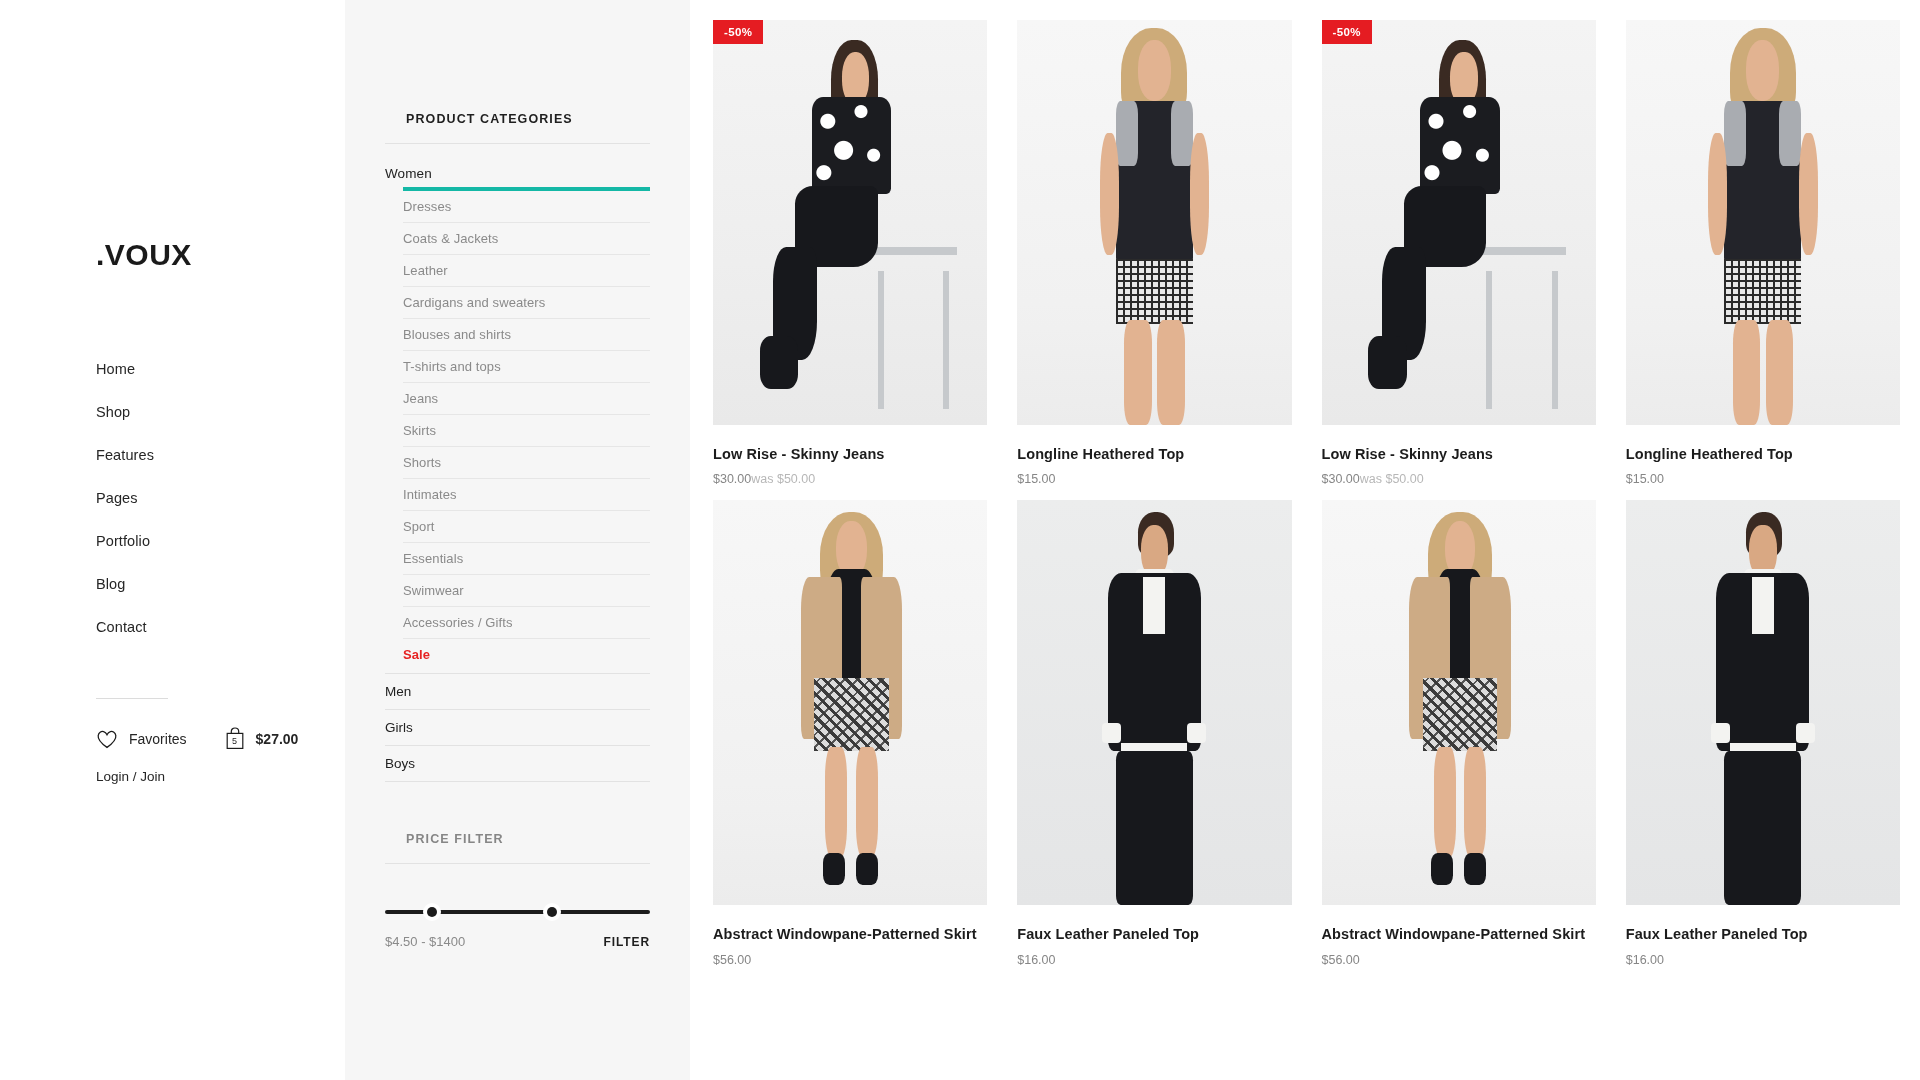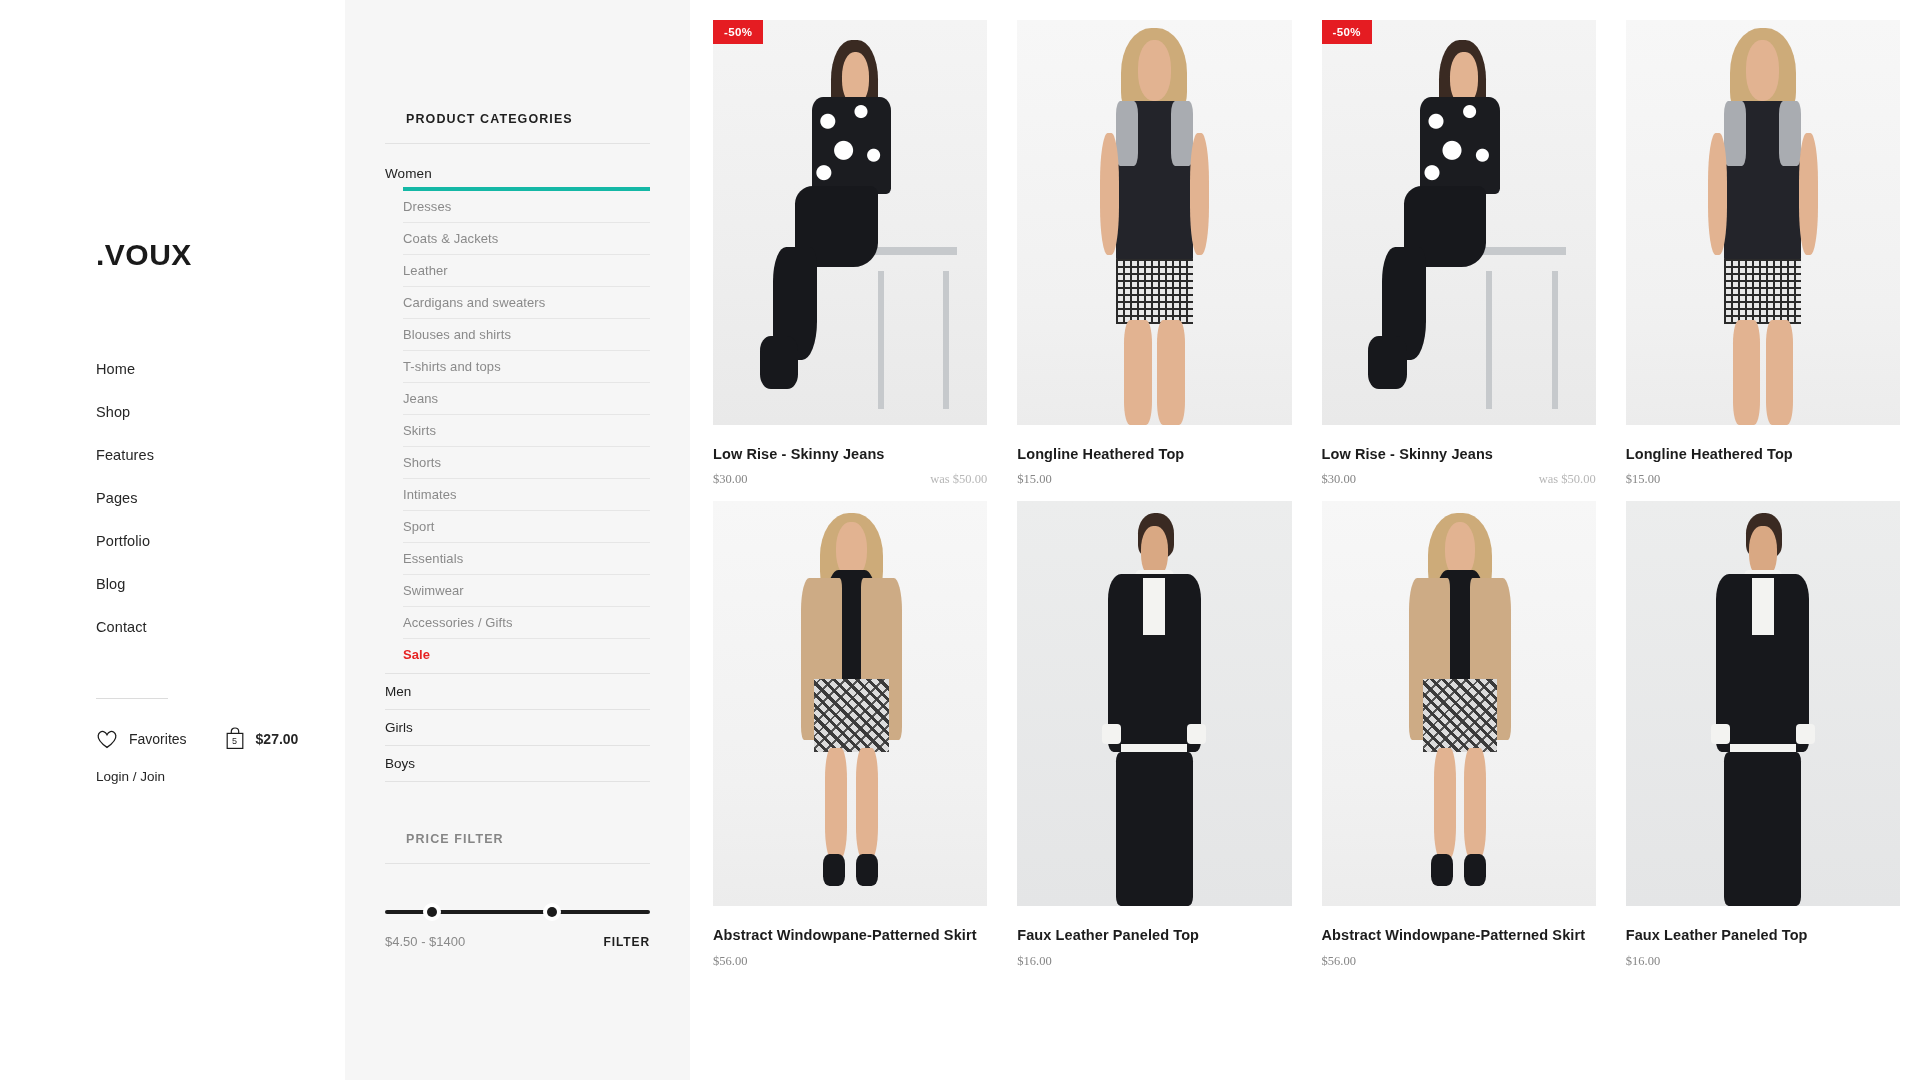--- a/index.html
+++ b/index.html
@@ -214,23 +214,21 @@
     margin-top: 20px;
     font-size: 14.5px;
     font-weight: 600;
     color: #1c1c1c;
     line-height: 1.33;
     letter-spacing: 0.1px;
   }
   .prow {
     margin-top: 8px;
     display: flex;
-    justify-content: space-between;
     align-items: baseline;
-    font-family: Liberation Serif, serif;
   }
   .price { font-size: 12.5px; color: #868686; }
   .oldprice { font-size: 12.5px; color: #b7b7b7; }
 
   
   .ph { position: absolute; inset: 0; }
   .ph-bg-light { background: linear-gradient(180deg,#f4f4f4 0%,#eeeeee 60%,#e9e9e9 100%); }
   .ph-bg-lighter { background: linear-gradient(180deg,#f7f7f7 0%,#f1f1f1 70%,#ececec 100%); }
   .ph-bg-gray { background: linear-gradient(180deg,#eceded 0%,#e4e5e6 100%); }
   .fig { position: absolute; }

